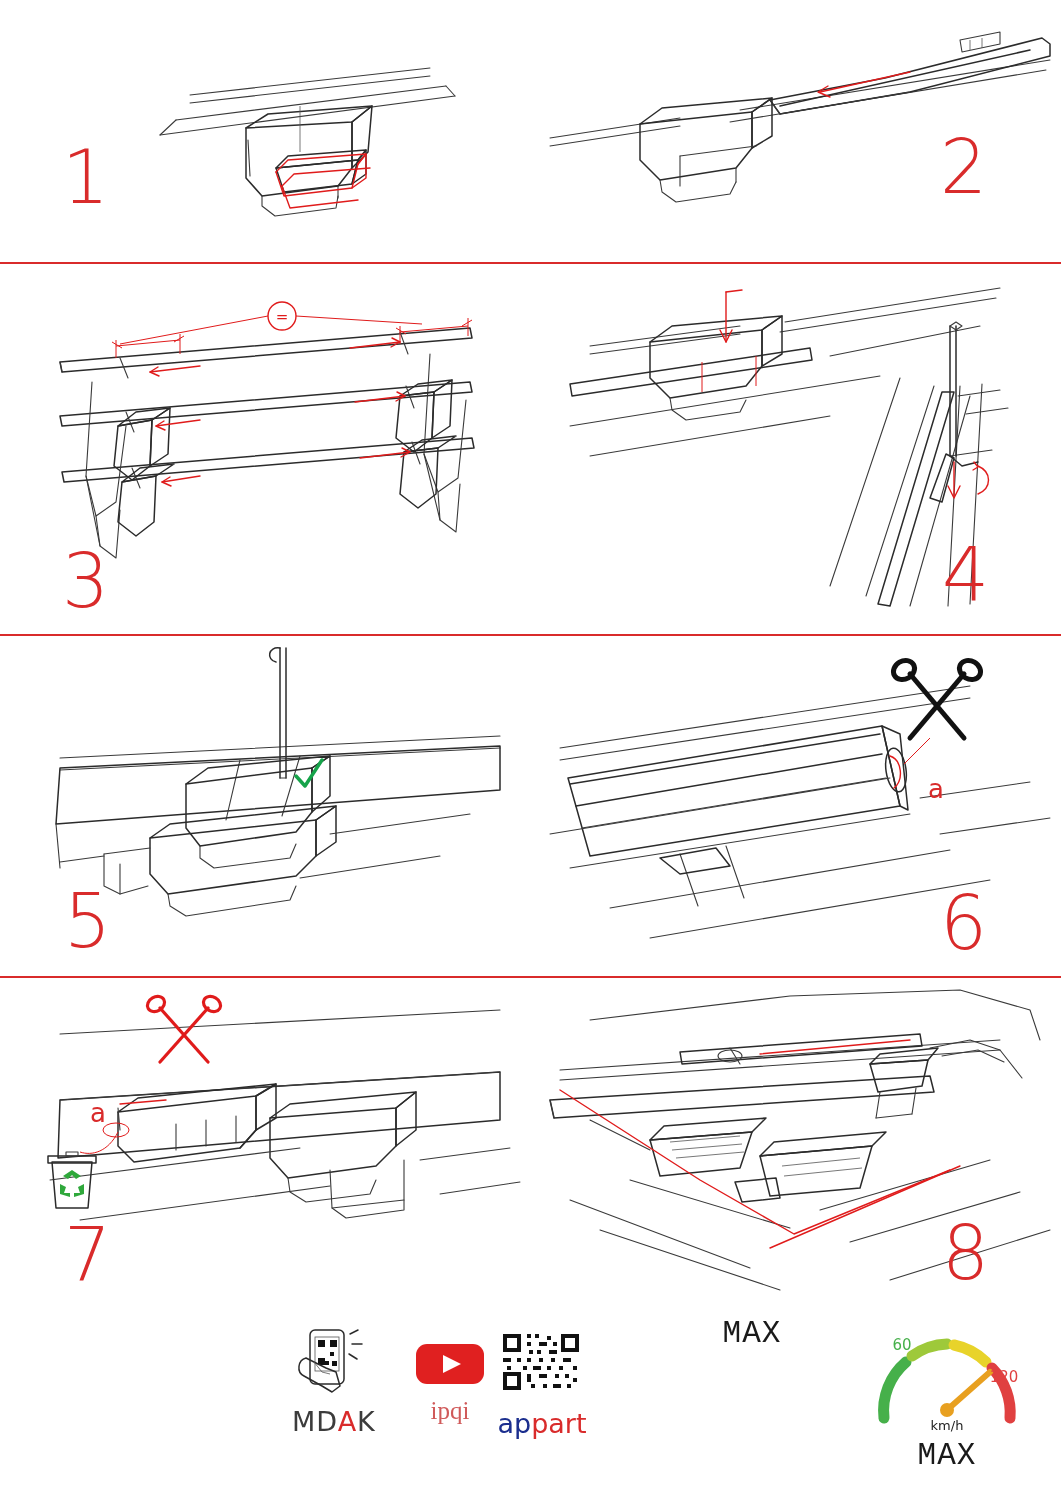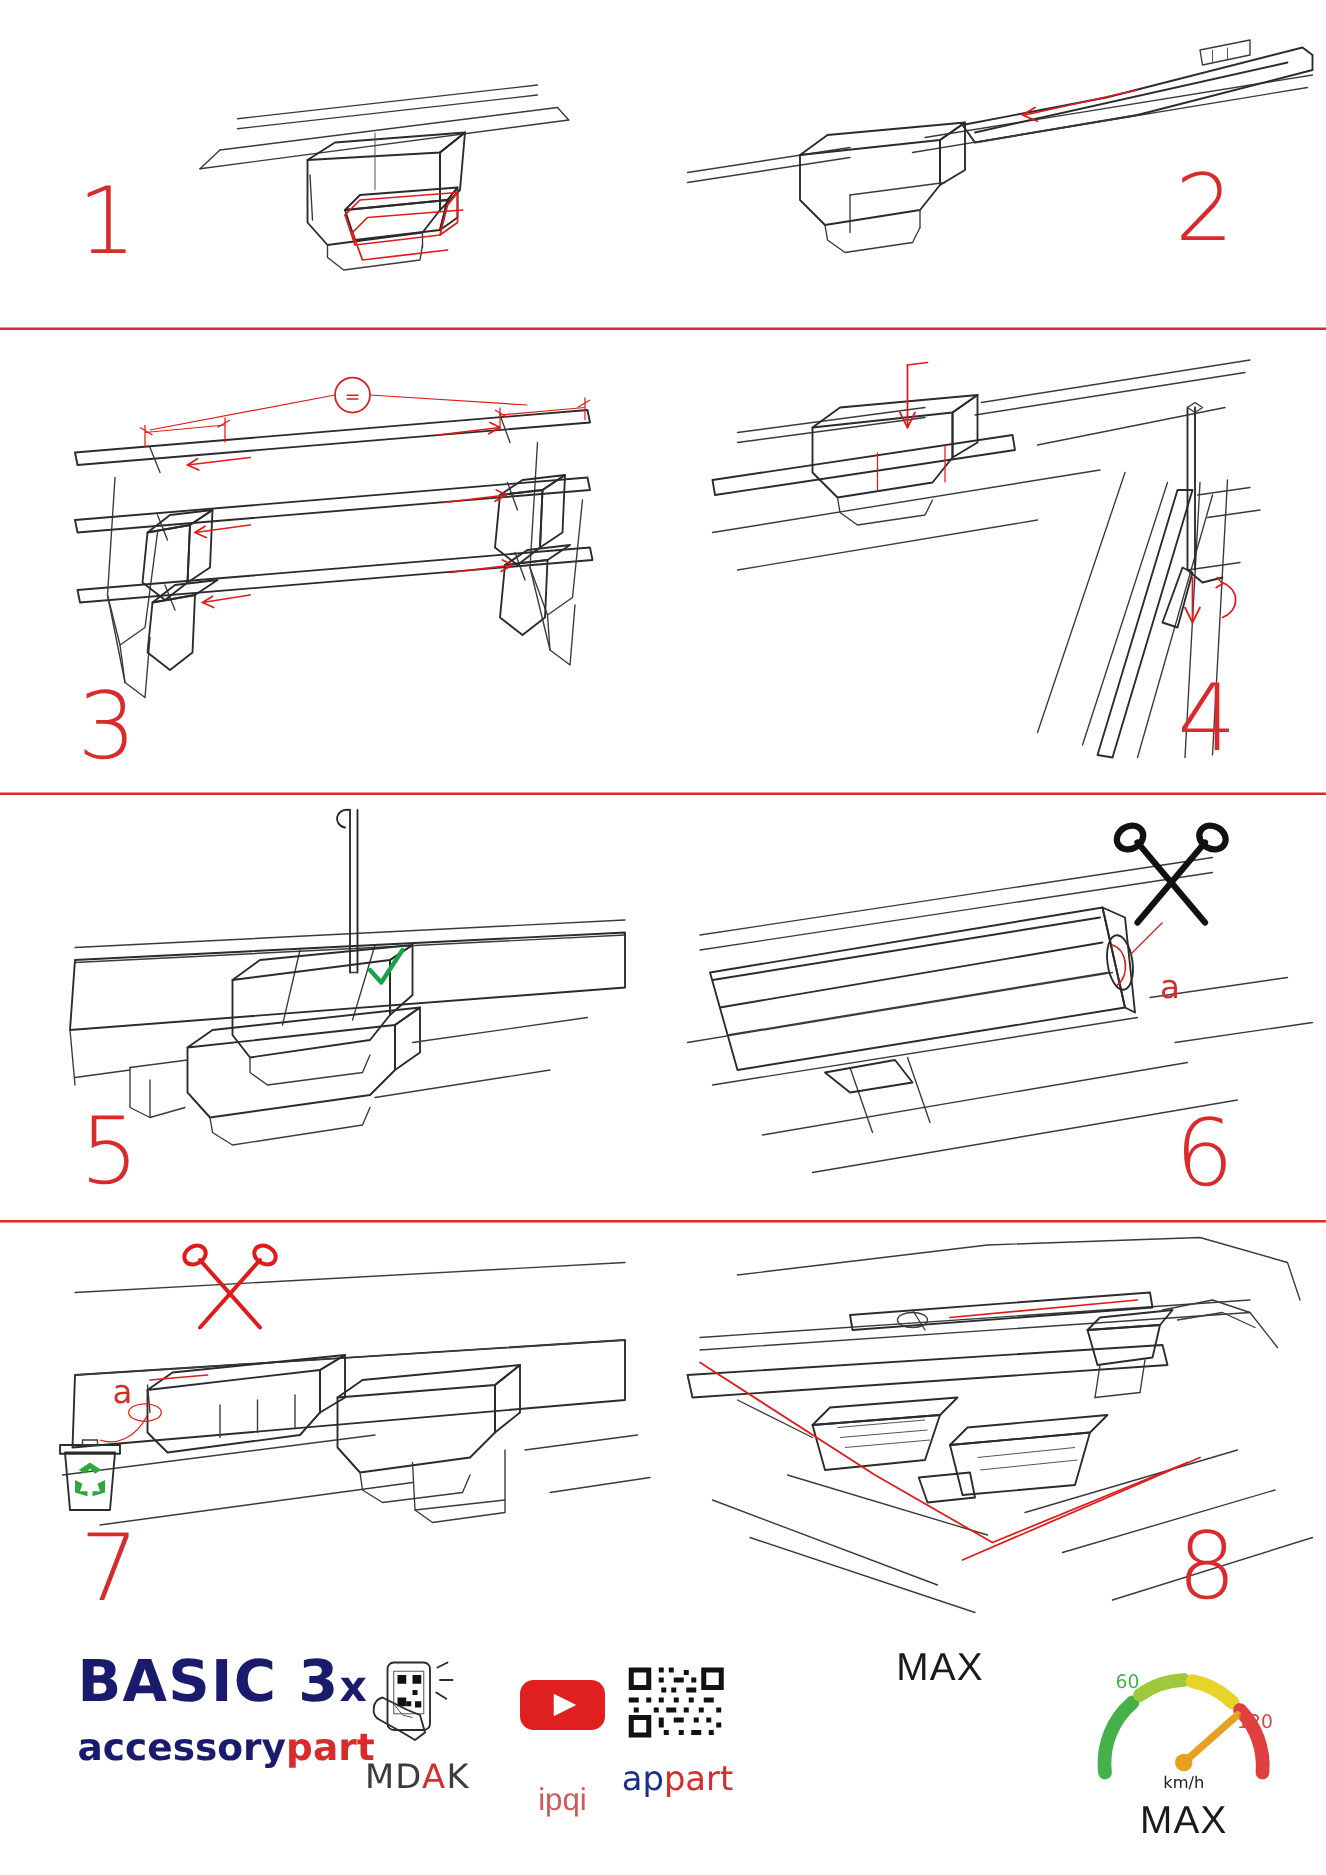--- a/index.html
+++ b/index.html
@@ -87,22 +87,22 @@
     font-size: 27px;
     color: #3c3c3c;
     letter-spacing: 1px;
   }
   .logo-ipqi {
     position: absolute;
     left: 400px; top: 38px;
     width: 100px; text-align: center;
   }
   .ipqi-text {
-    margin-top: 38px;
-    font-family: Liberation Sans, sans-serif;
+    margin-top: 9px;
+    font-family: Liberation Serif, serif;
     font-size: 25px;
     color: #d05a5a;
   }
   .logo-apline {
     position: absolute;
     left: 482px; top: 30px;
     width: 120px; text-align: center;
   }
   .apline-text {
     margin-top: 14px;
@@ -112,21 +112,21 @@
   }
   .apline-text .blu { color: #1b2e8e; }
   .apline-text .red2 { color: #d92b2b; }
 
   .load-block {
     position: absolute;
     left: 672px; top: 12px;
     width: 160px; text-align: center;
   }
   .max-label {
-    font-family: Liberation Sans, sans-serif;
+    font-family: Liberation Mono, monospace;
     font-size: 31px;
     color: #1a1a1a;
     letter-spacing: 1px;
     margin-top: 4px;
   }
   .speed-block {
     position: absolute;
     left: 862px; top: 22px;
     width: 170px; text-align: center;
   }
@@ -473,28 +473,20 @@
       <path class="ln-thin" d="M320 262 L490 212"></path>
       <path class="ln-thin" d="M360 300 L520 250"></path>
       <path class="red" d="M30 110 L170 200 L264 254 L420 190"></path>
       <path class="red" d="M240 268 L430 186"></path>
     </svg>
   </div>
   <div class="step-num" style="left:942px;top:1216px;">8</div>
 
   <div class="footer">
 
-    <div class="brand-block">
-      <div class="brand-basic">
-        <span>BASIC 3</span><span class="x">x</span>
-      </div>
-      <div class="brand-accessory">
-        <span class="a1">accessory</span><span class="a2">part</span>
-      </div>
-    </div>
 
     <div class="logo-mdak">
       <svg width="110" height="70" viewBox="0 0 110 70">
         <rect x="18" y="2" width="34" height="54" rx="5" class="ln" fill="#fff"></rect>
         <rect x="23" y="9" width="24" height="34" class="ln-fine" fill="#fff"></rect>
         <g fill="#111">
           <rect x="26" y="12" width="7" height="7"></rect>
             <rect x="38" y="12" width="7" height="7"></rect>
           <rect x="26" y="30" width="7" height="7"></rect>
             <rect x="38" y="24" width="4" height="4"></rect>

